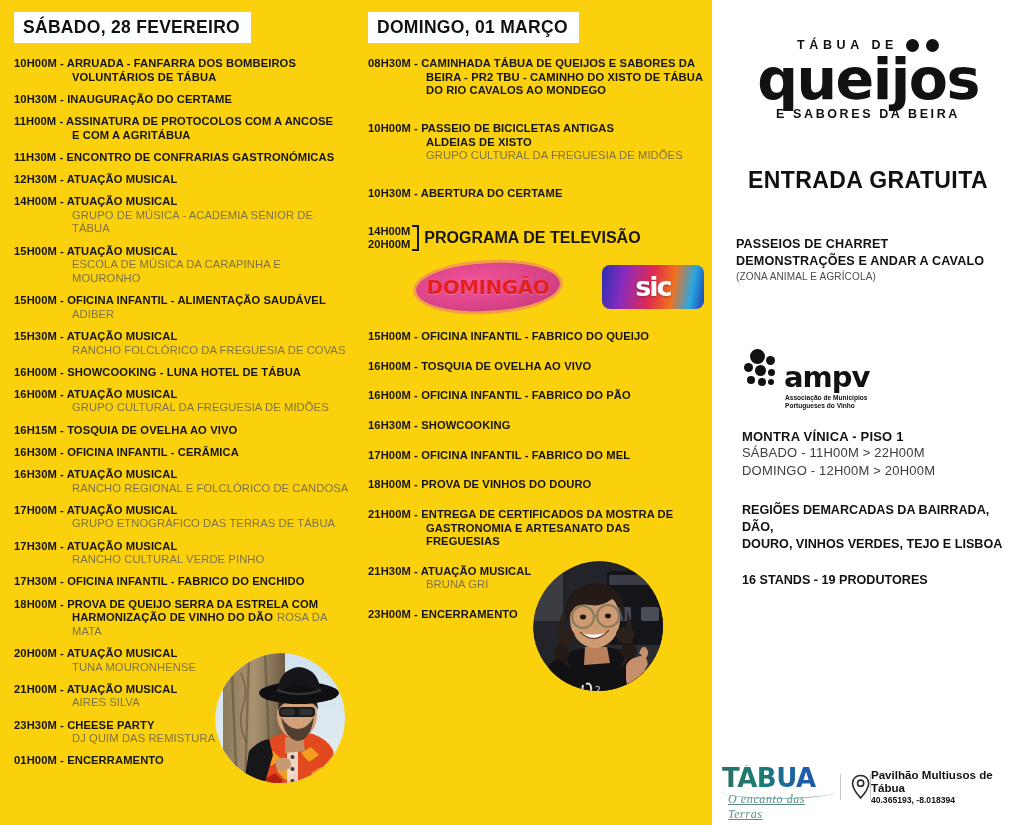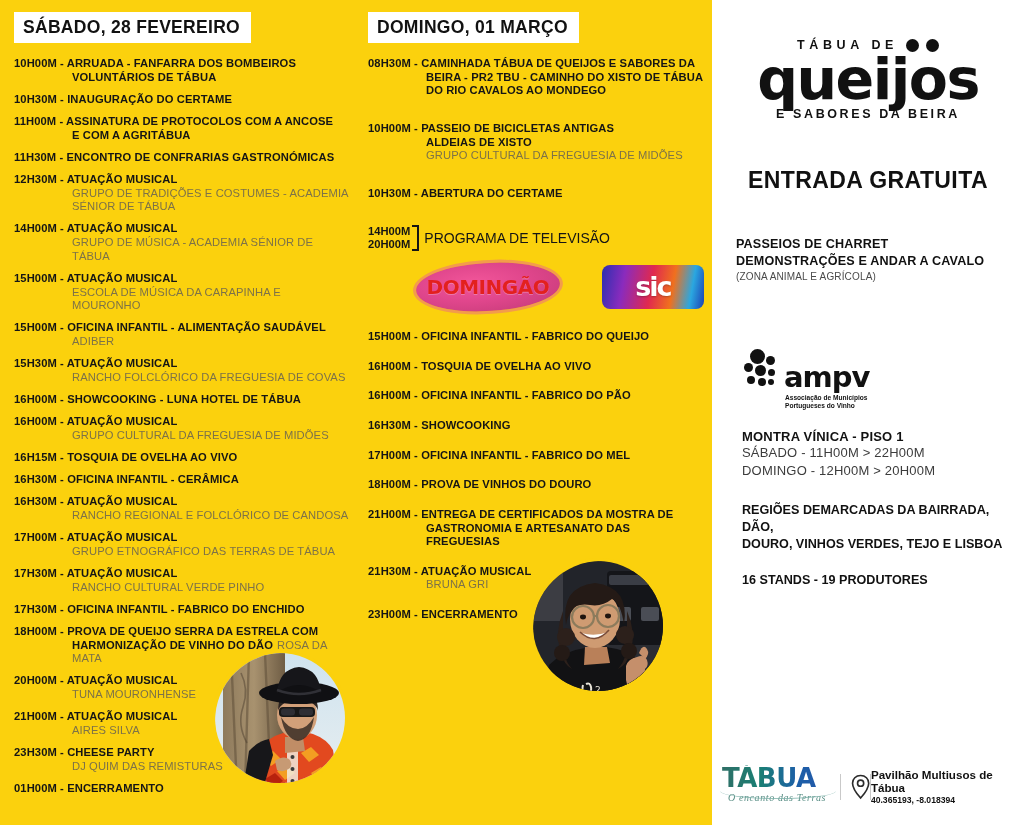--- a/index.html
+++ b/index.html
@@ -65,21 +65,21 @@
   .tv-row { display:flex; align-items:center; margin-bottom:10px; margin-top:4px; }
   .tv-times {
     font-size:11.2px; font-weight:bold; color:#151515; line-height:1.22;
     text-align:left;
   }
   .tv-bracket {
     width:7px; height:26px;
     border:2px solid #151515; border-left:none;
     margin:0 5px 0 2px;
   }
-  .tv-label { font-size:14px; font-weight:normal; color:#151515; }
+  .tv-label { font-size:16px; font-weight:bold; color:#151515; }
 
   .tv-logos {
     display:flex; align-items:center; gap:42px;
     margin:6px 0 18px 48px; height:50px;
   }
 
   
   .logo-domingao {
     position:relative; width:152px; height:48px;
     display:flex; align-items:center; justify-content:center;
@@ -188,23 +188,23 @@
   }
   .tabua-logo { position:relative; width:112px; height:44px; }
   .tabua-word {
     font-size:26px; font-weight:bold; line-height:1;
     letter-spacing:-0.5px;
     font-family:"DejaVu Sans", sans-serif;
     background:linear-gradient(90deg,#2f6f66 0%,#1a7f74 35%,#1d5fa8 70%,#2456a8 100%);
     -webkit-background-clip:text; background-clip:text; color:transparent;
   }
   .tabua-tag {
-    font-size:10px; color:#5a8f86; font-style:italic;
+    font-size:12px; color:#5a8f86; font-style:italic;
     font-family:"Liberation Serif", serif;
-    letter-spacing:0.6px; margin-top:1px; margin-left:6px;
+    letter-spacing:0.6px; margin-top:1px; margin-left:6px;text-decoration:underline;
   }
   .tabua-swoosh {
     position:absolute; left:-2px; top:18px; width:116px; height:16px;
     border-bottom:1.5px solid #7fb3ab; border-radius:0 0 60% 60%;
     opacity:0.8;
   }
   .venue { display:flex; align-items:center; }
   .pin-sep { width:1px; height:26px; background:#c9c9c9; }
   .venue-txt-1 { font-size:11.6px; font-weight:bold; color:#111; line-height:1.2; }
   .venue-txt-2 { font-size:8.6px; font-weight:bold; color:#111; line-height:1.3; }
@@ -226,21 +226,20 @@
             <div class="e-main"><span>10H30M - </span><span>INAUGURAÇÃO DO CERTAME</span></div>
           </div>
           <div class="entry">
             <div class="e-main"><span>11H00M - </span><span>ASSINATURA DE PROTOCOLOS COM A ANCOSE</span><span class="cont">E COM A AGRITÁBUA</span></div>
           </div>
           <div class="entry">
             <div class="e-main"><span>11H30M - </span><span>ENCONTRO DE CONFRARIAS GASTRONÓMICAS</span></div>
           </div>
           <div class="entry">
             <div class="e-main"><span>12H30M - </span><span>ATUAÇÃO MUSICAL</span></div>
-            <div class="e-sub">GRUPO DE TRADIÇÕES E COSTUMES - ACADEMIA SÉNIOR DE TÁBUA</div>
           </div>
           <div class="entry">
             <div class="e-main"><span>14H00M - </span><span>ATUAÇÃO MUSICAL</span></div>
             <div class="e-sub">GRUPO DE MÚSICA - ACADEMIA SÉNIOR DE TÁBUA</div>
           </div>
           <div class="entry">
             <div class="e-main"><span>15H00M - </span><span>ATUAÇÃO MUSICAL</span></div>
             <div class="e-sub">ESCOLA DE MÚSICA DA CARAPINHA E MOURONHO</div>
           </div>
           <div class="entry">

